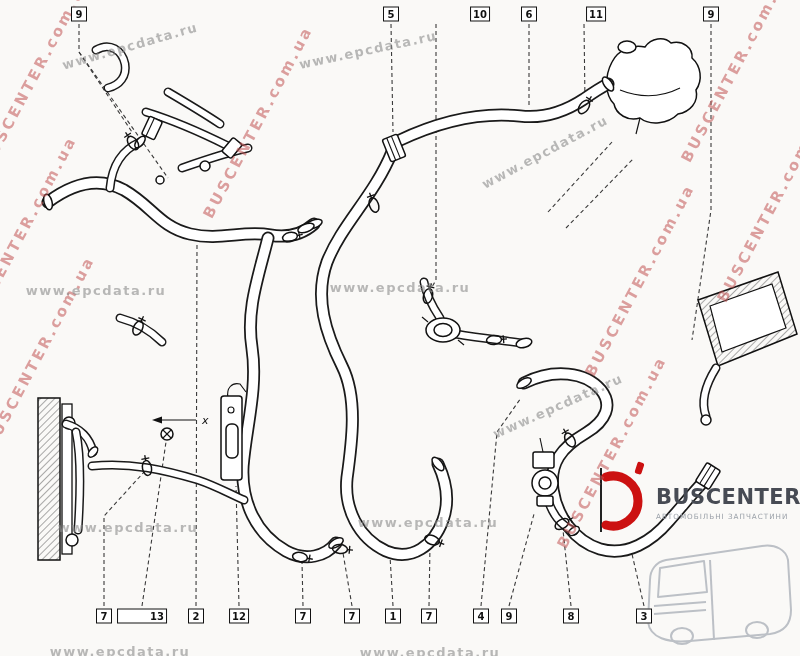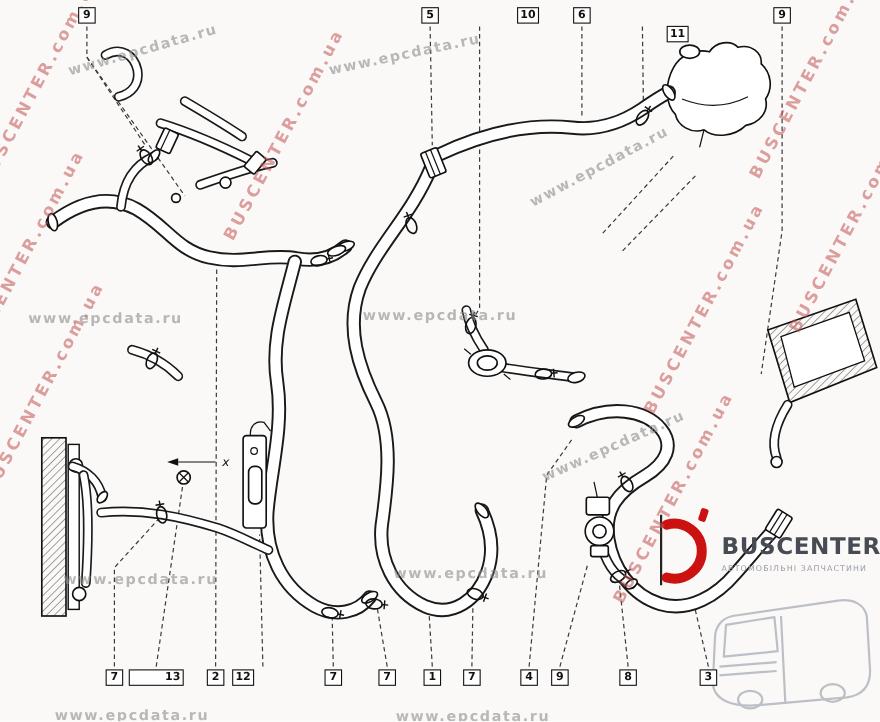--- a/index.html
+++ b/index.html
@@ -259,26 +259,26 @@
     <path d="M 710,560 L 714,640"></path>
     <ellipse cx="682" cy="636" rx="11" ry="8"></ellipse>
     <ellipse cx="757" cy="630" rx="11" ry="8"></ellipse>
   </g>
 </svg>
 
 <div class="callout" style="left: 79px; top: 14px;">9</div>
     <div class="callout" style="left: 391px; top: 14px;">5</div>
     <div class="callout" style="left: 436px; top: 14px; margin-left: 44px;">10</div>
     <div class="callout" style="left: 529px; top: 14px;">6</div>
-    <div class="callout" style="left: 616px; top: 14px; margin-top: 17px;">11</div>
+    <div class="callout" style="left: 596px; top: 14px;">11</div>
     <div class="callout" style="left: 711px; top: 14px;">9</div>
     <div class="callout" style="left: 104px; top: 616px;">7</div>
     <div class="callout" style="left: 142px; top: 616px; padding-left: 32px;">13</div>
     <div class="callout" style="left: 196px; top: 616px;">2</div>
-    <div class="callout" style="left: 221px; top: 616px; text-align: center;">12</div>
+    <div class="callout" style="left: 239px; top: 616px; text-align: center;">12</div>
     <div class="callout" style="left: 303px; top: 616px;">7</div>
     <div class="callout" style="left: 352px; top: 616px;">7</div>
     <div class="callout" style="left: 393px; top: 616px;">1</div>
     <div class="callout" style="left: 429px; top: 616px;">7</div>
     <div class="callout" style="left: 481px; top: 616px;">4</div>
     <div class="callout" style="left: 509px; top: 616px;">9</div>
     <div class="callout" style="left: 571px; top: 616px;">8</div>
     <div class="callout" style="left: 644px; top: 616px;">3</div>
     <div class="wm red" style="left: 36px; top: 72px; font-size: 15px; transform: translate(-50%, -50%) rotate(-62deg);">BUSCENTER.com.ua</div>
     <div class="wm red" style="left: 22px; top: 232px; font-size: 15px; transform: translate(-50%, -50%) rotate(-62deg);">BUSCENTER.com.ua</div>

